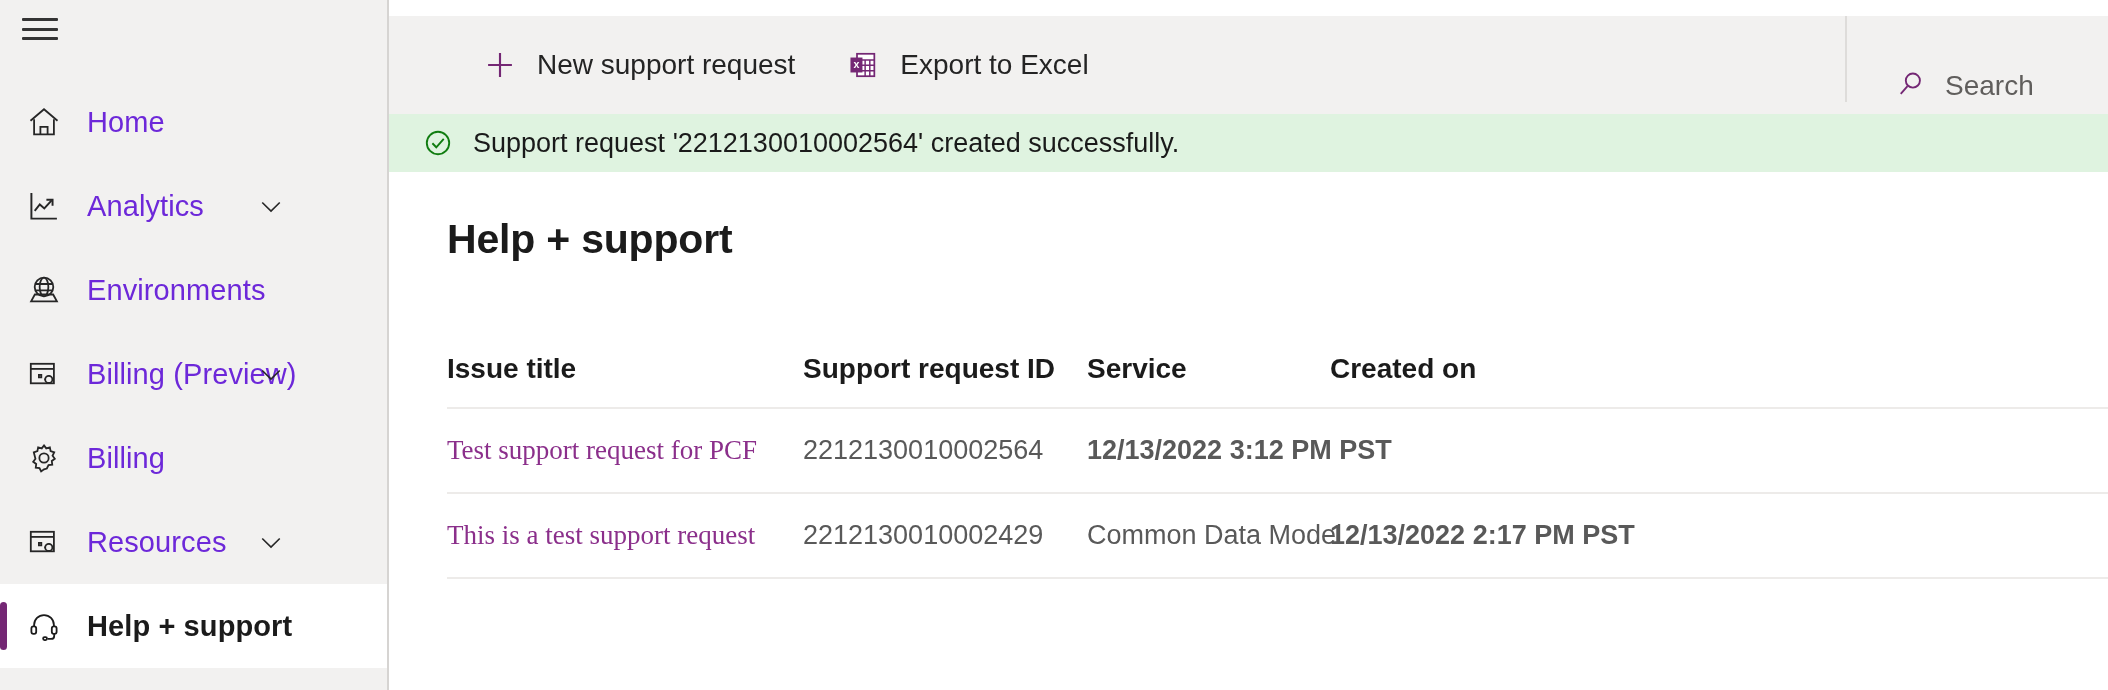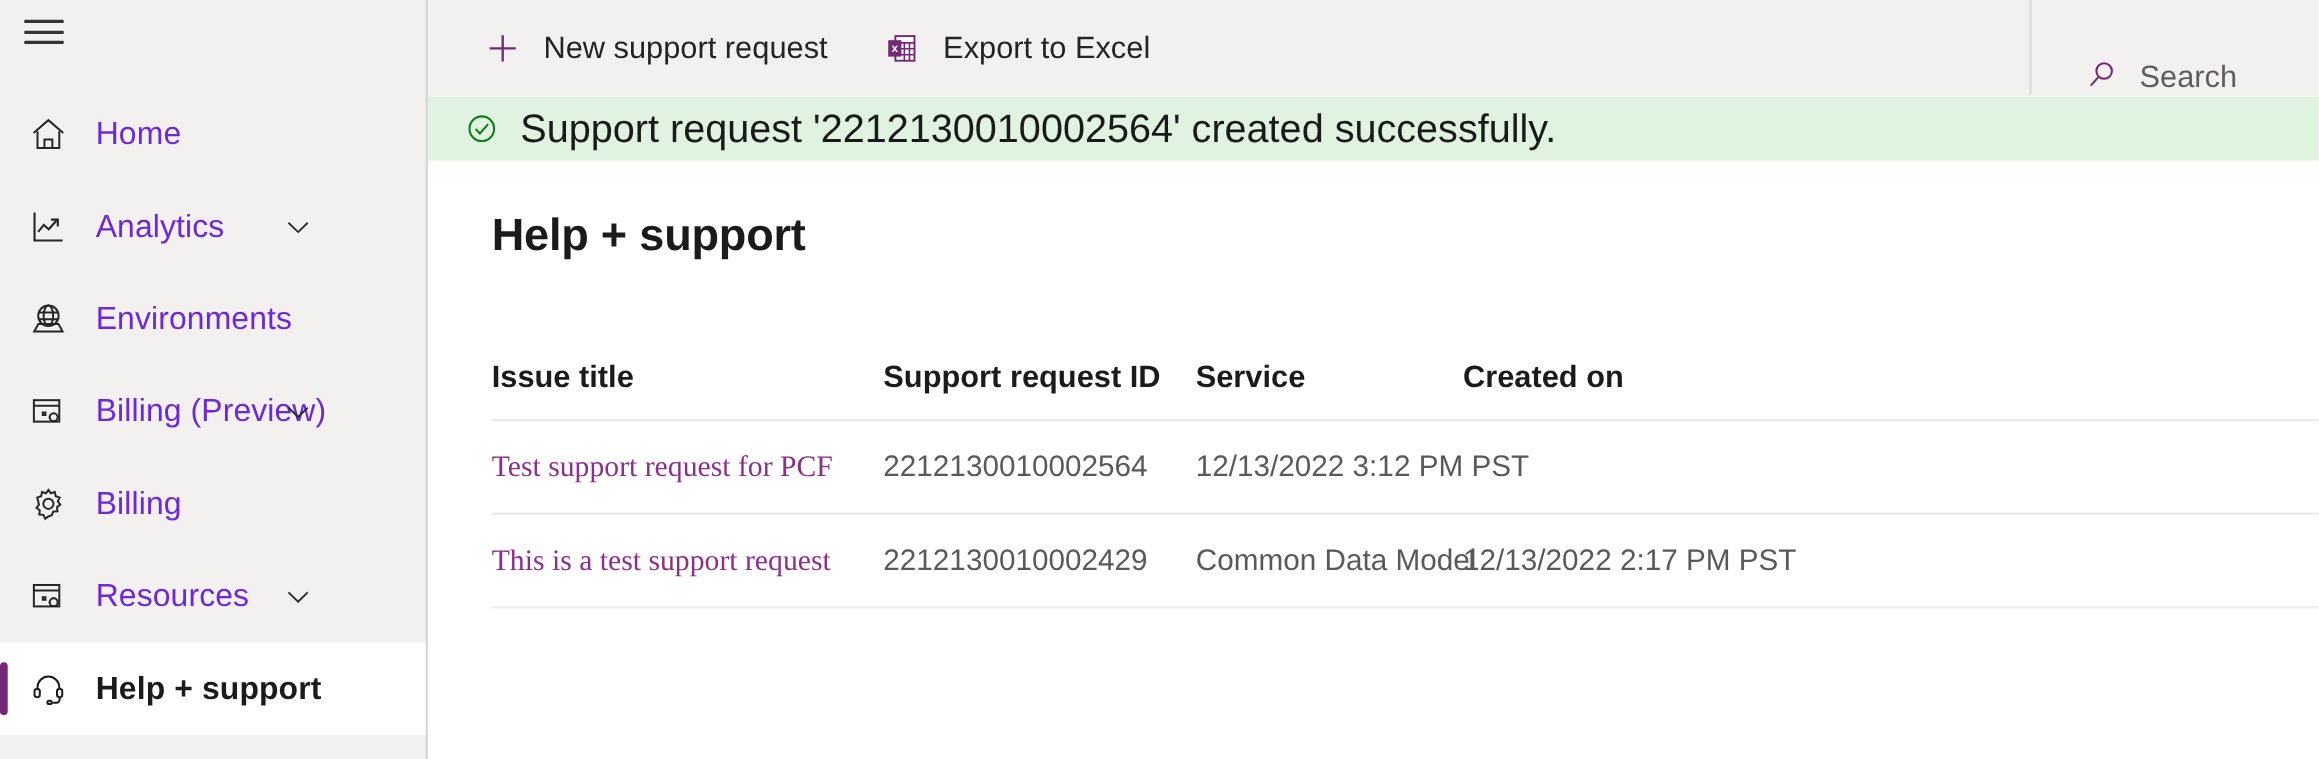--- a/index.html
+++ b/index.html
@@ -86,25 +86,26 @@
     position: relative;
     flex: 1 1 auto;
     height: 690px;
     background: #ffffff;
     overflow: hidden;
   }
 
   
   .commandbar {
     position: relative;
-    height: 88px;
+    height: 98px;
     background: #f2f1f0;
     display: flex;
     align-items: center;
-    padding-left: 38px;
+    padding-left: 81px;
+    margin-top: 16px;
   }
   .cmd-btn {
     display: flex;
     align-items: center;
     height: 62px;
     padding: 0 10px;
     cursor: pointer;
     background: transparent;
     border: none;
     font-family: "Liberation Sans", sans-serif;
@@ -163,21 +164,21 @@
     align-items: center;
     padding-left: 32px;
   }
   .banner .b-icon {
     width: 34px; height: 34px;
     flex: 0 0 34px;
     display: flex; align-items: center; justify-content: center;
   }
   .banner .b-text {
     margin-left: 18px;
-    font-size: 36px;
+    font-size: 27px;
     color: #1a1a1a;
     white-space: nowrap;
   }
 
   
   .page {
     padding-left: 58px;
     background: #ffffff;
   }
   .page-title {
@@ -196,21 +197,21 @@
   .trow {
     display: flex;
     align-items: center;
     height: 85px;
   }
   .trow.header { height: 78px; border-bottom: 2px solid #edebe9; }
   .trow.data { border-bottom: 2px solid #edebe9; }
   .c1 { width: 356px; flex: 0 0 356px; }
   .c2 { width: 284px; flex: 0 0 284px; }
   .c3 { width: 243px; flex: 0 0 243px; }
-  .c4 { width: 300px; flex: 0 0 300px; }
+  .c4 { width: 300px; flex: 0 0 300px; font-weight: bold; }
   .th {
     font-size: 28px;
     color: #1b1b1b;
     font-weight: bold;
     white-space: nowrap;
   }
   .td {
     font-size: 27px;
     color: #595959;
     white-space: nowrap;

